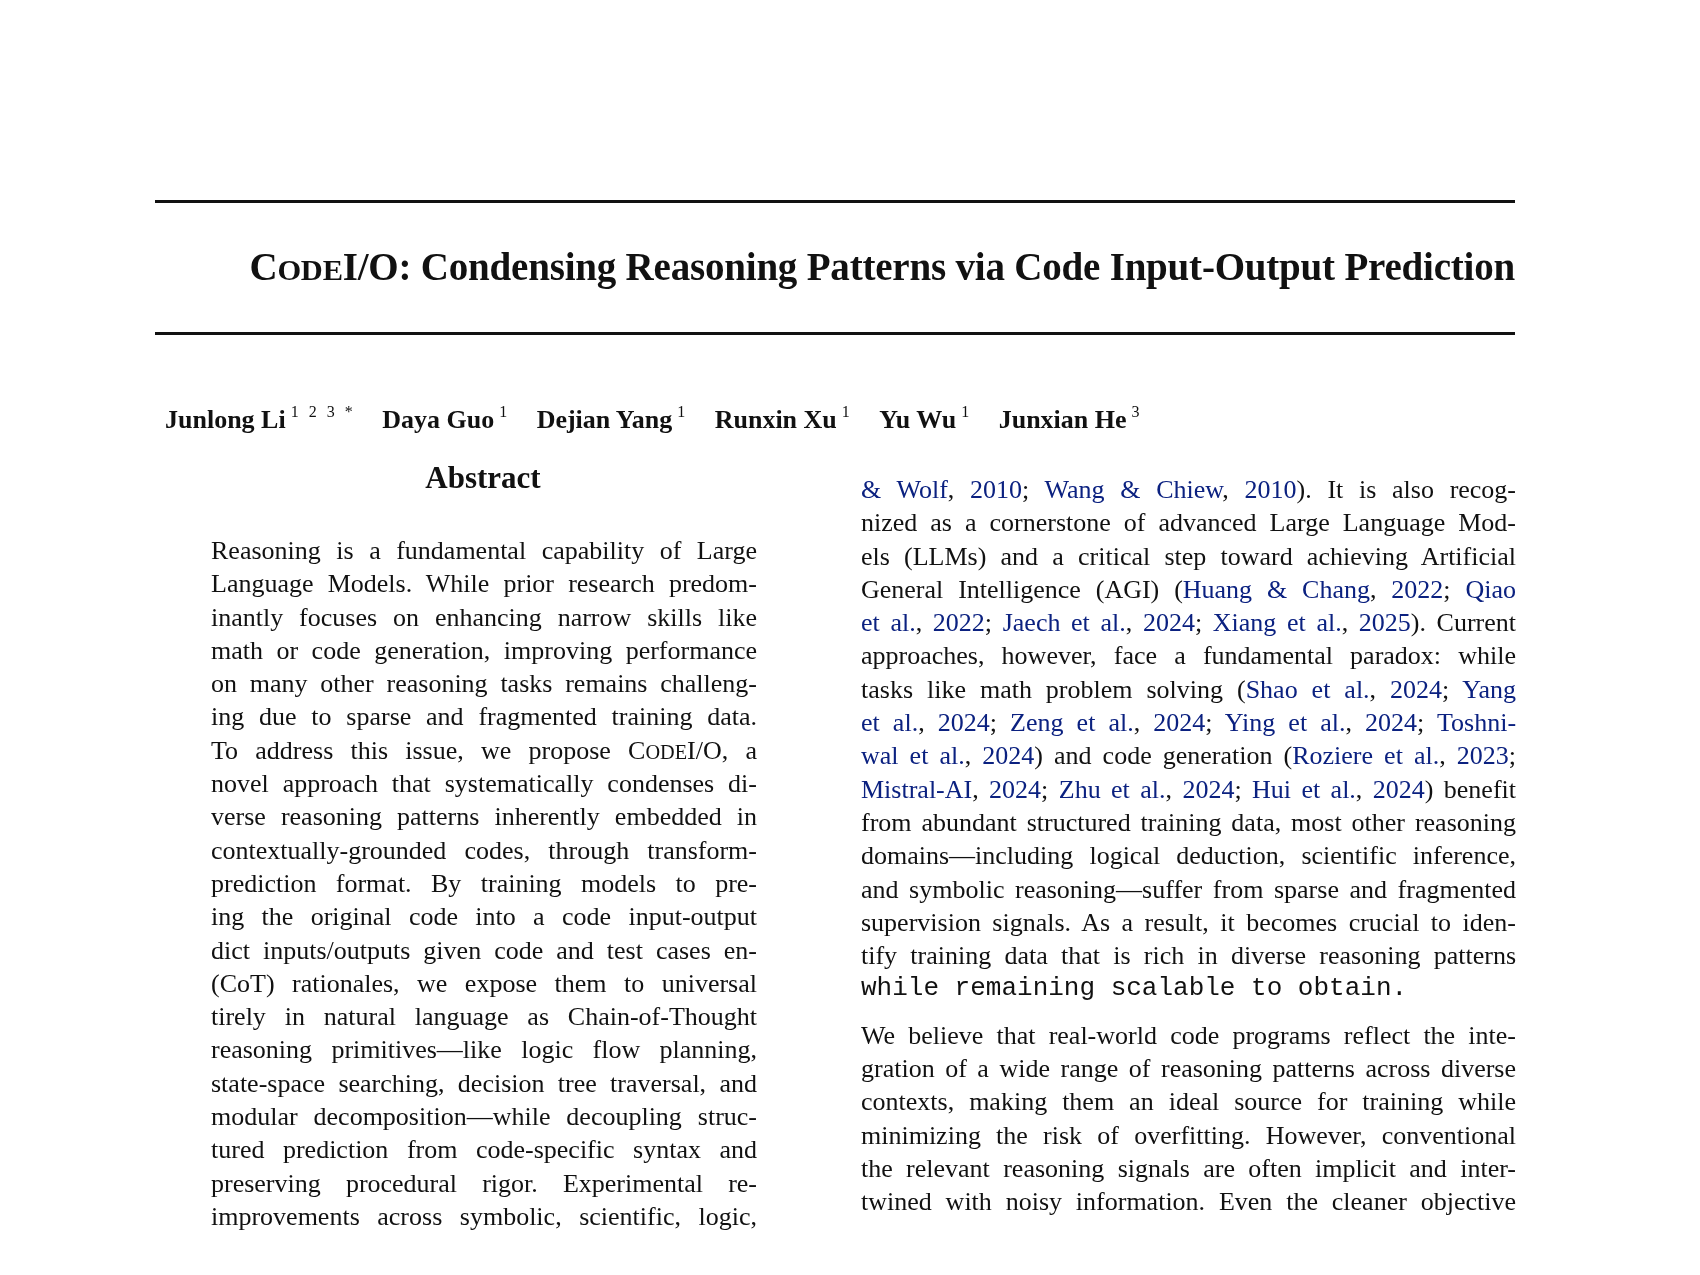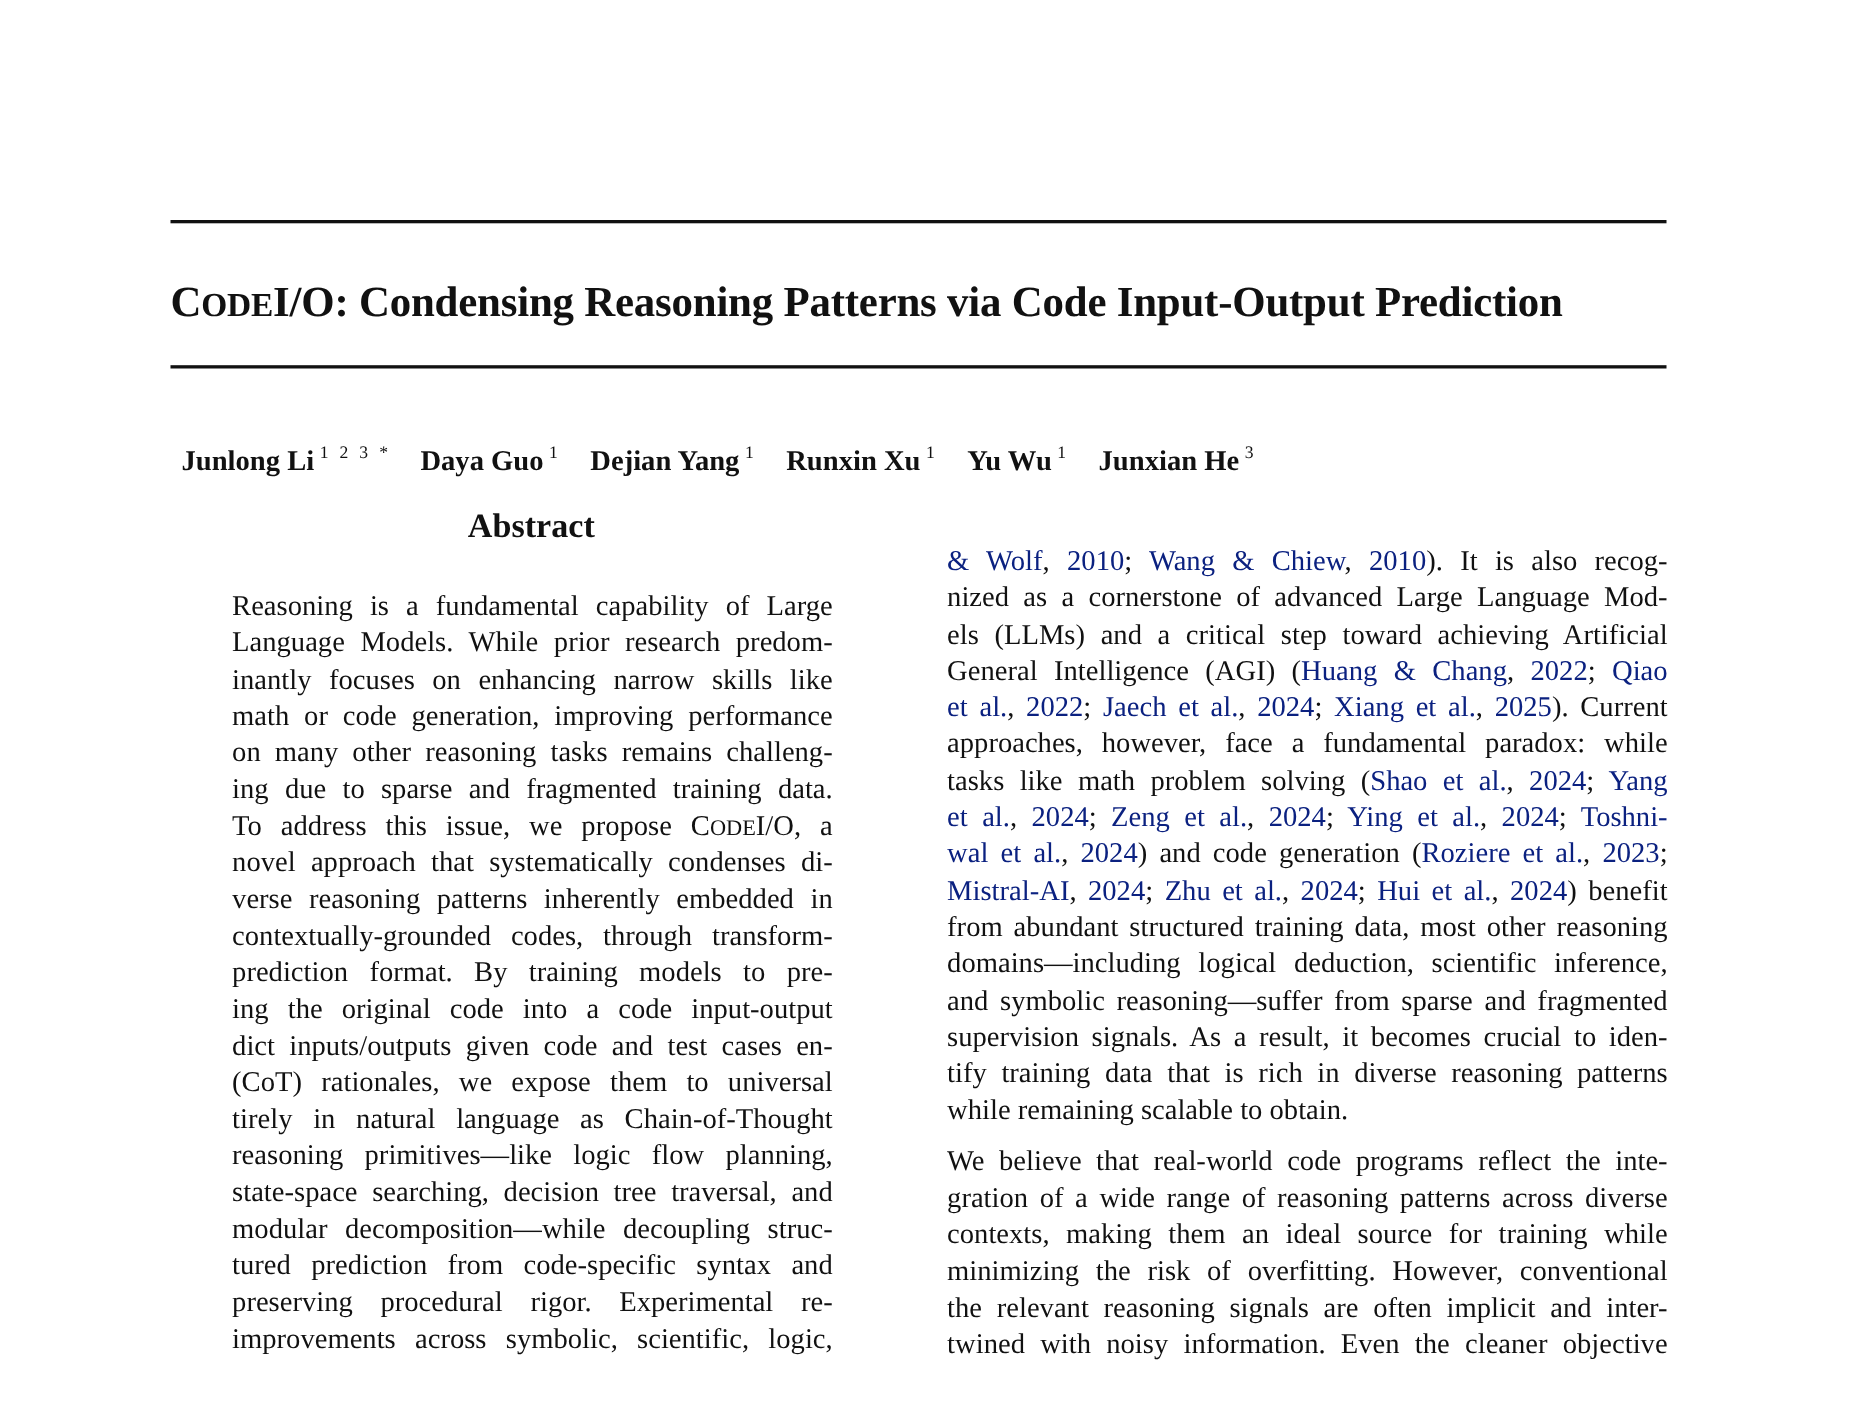--- a/index.html
+++ b/index.html
@@ -1,35 +1,35 @@
 <!DOCTYPE html>
 <html><head>
 <meta charset="utf-8">
 <style>
   html, body { margin: 0; padding: 0; background: #ffffff; }
   body { width: 1700px; height: 1275px; position: relative; overflow: hidden;
          font-family: "Liberation Serif", "DejaVu Serif", serif; color: #111; }
   .rule { position: absolute; left: 155px; width: 1360px; height: 3px; background: #111; }
   .rule.top { top: 200px; }
   .rule.bottom { top: 332px; }
-  .title { position: absolute; left: 155px; width: 1360px; top: 243px; text-align: left;
-           font-weight: bold; font-size: 39px; line-height: 63px; letter-spacing: -0.2px; white-space: nowrap; }
+  .title { position: absolute; left: 155px; width: 1360px; top: 243px; text-align: right;
+           font-weight: bold; font-size: 39px; line-height: 48px; letter-spacing: -0.2px; white-space: nowrap; }
   .sc-big { font-size: 1em; }
   .sc-small { font-size: 0.78em; }
   .authors { position: absolute; left: 155px; width: 1360px; top: 395px; text-align: left;
              font-weight: bold; font-size: 26px; line-height: 34px; white-space: nowrap; }
   .author { display: inline-block; margin: 0 10px; }
   .author sup { font-weight: normal; font-size: 16px; vertical-align: 11px; margin-left: 5px; letter-spacing: 3px; }
   .abstract-heading { position: absolute; left: 209px; width: 548px; top: 460px; text-align: center;
                       font-weight: bold; font-size: 31px; line-height: 36px; }
   .col { position: absolute; font-size: 26px; line-height: 33.3px; }
   .col.left { left: 211px; width: 546px; top: 534px; }
-  .col.right { left: 861px; width: 655px; top: 493px; }
+  .col.right { left: 861px; width: 655px; top: 473px; }
   .line { display: block; height: 33.3px; white-space: nowrap; text-align: justify; text-align-last: justify; overflow: hidden; }
-  .line.last { text-align-last: left; }
+  .line.last { text-align-last: left; font-family: Liberation Mono, monospace; }
   .gap { display: block; height: 13px; }
   .cite { color: #0b2180; }
 </style>
 </head>
 <body>
 
 <div class="rule top"></div>
 
 <h1 class="title" style="margin:0;">
   <span class="sc-big">C</span><span class="sc-small">ODE</span><span>I/O</span><span>: Condensing Reasoning Patterns via Code Input-Output Prediction</span>

